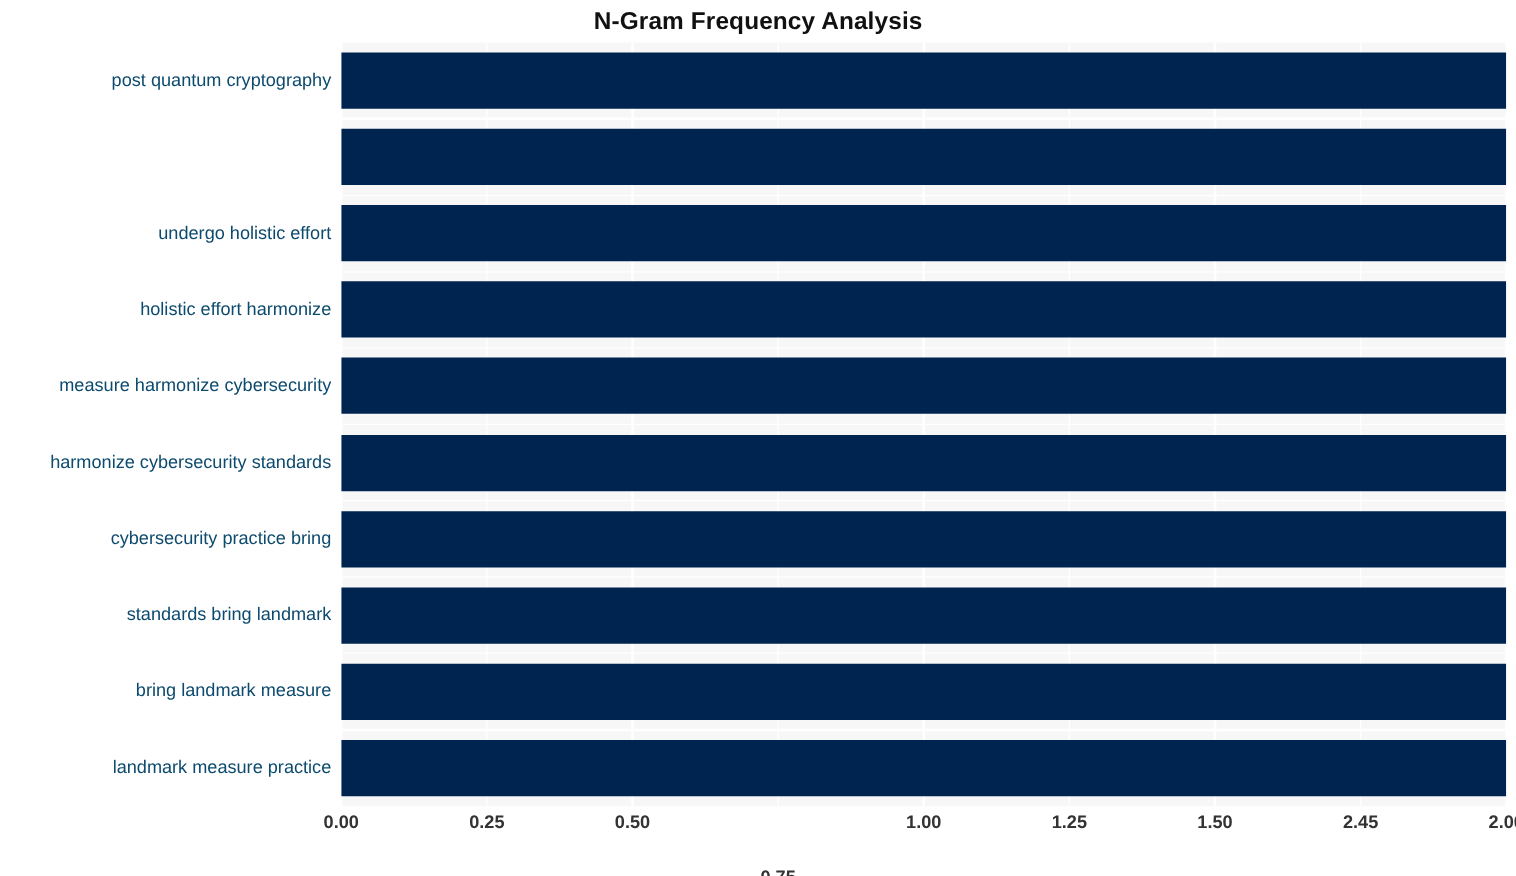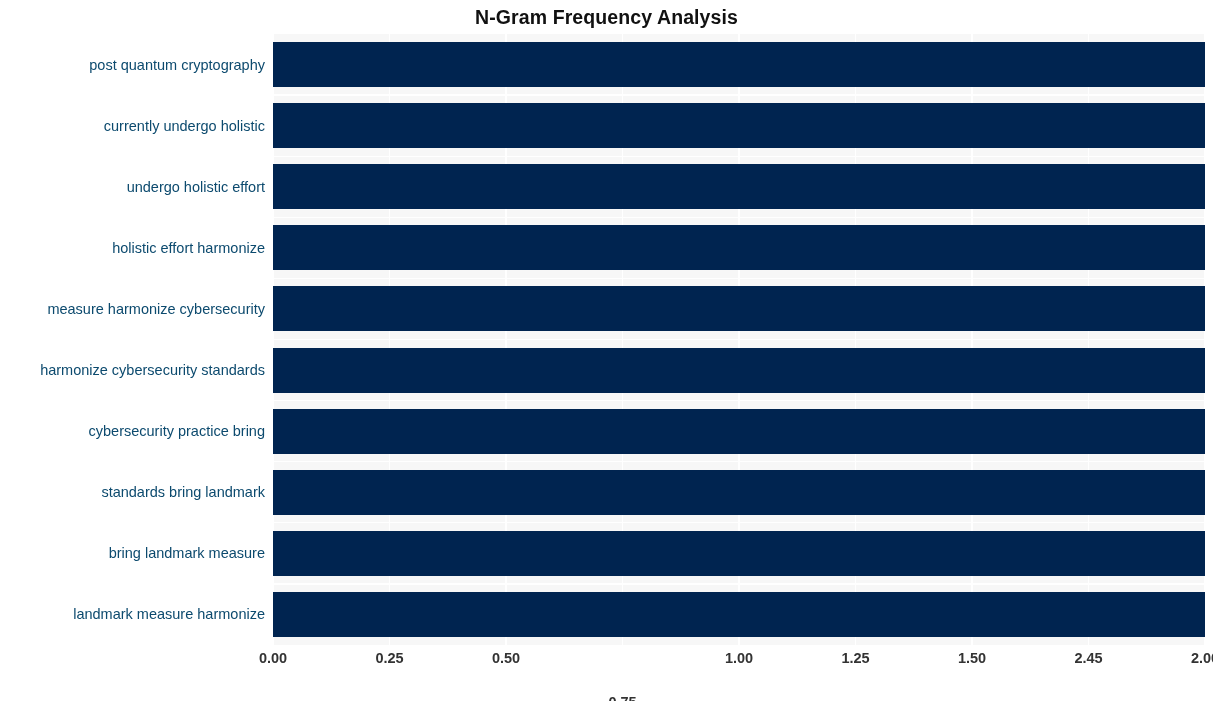--- a/index.html
+++ b/index.html
@@ -152,29 +152,28 @@
         <div class="bar" title="harmonize cybersecurity standards: 2" style="top: 313.55px; width: 932px; background: rgb(0, 36, 80);"></div>
         <div class="bar" title="cybersecurity standards bring: 2" style="top: 374.65px; width: 932px; background: rgb(0, 36, 80);"></div>
         <div class="bar" title="standards bring landmark: 2" style="top: 435.75px; width: 932px; background: rgb(0, 36, 80);"></div>
         <div class="bar" title="bring landmark measure: 2" style="top: 496.85px; width: 932px; background: rgb(0, 36, 80);"></div>
         <div class="bar" title="landmark measure practice: 2" style="top: 557.95px; width: 932px; background: rgb(0, 36, 80);"></div>
       </div>
   </div>
 
   <div class="ylabel-wrap" id="ylabels">
       <div class="ylabel" style="top: 21.55px;">post quantum cryptography</div>
-      <div class="ylabel" style="top: 82.65px;">currently undergo holistic</div>
       <div class="ylabel" style="top: 143.75px;">undergo holistic effort</div>
       <div class="ylabel" style="top: 204.85px;">holistic effort harmonize</div>
       <div class="ylabel" style="top: 265.95px;">measure harmonize cybersecurity</div>
       <div class="ylabel" style="top: 327.05px;">harmonize cybersecurity standards</div>
       <div class="ylabel" style="top: 388.15px;">cybersecurity practice bring</div>
       <div class="ylabel" style="top: 449.25px;">standards bring landmark</div>
       <div class="ylabel" style="top: 510.35px;">bring landmark measure</div>
-      <div class="ylabel" style="top: 571.45px;">landmark measure harmonize</div>
+      <div class="ylabel" style="top: 571.45px;">landmark measure practice</div>
     </div>
 
   <div class="xlabel-wrap" id="xlabels">
       <div class="xtick" style="left: 0px;">0.00</div>
       <div class="xtick" style="left: 116.5px;">0.25</div>
       <div class="xtick" style="left: 233px;">0.50</div>
       <div class="xtick" style="left: 349.5px; margin-top: 44px;">0.75</div>
       <div class="xtick" style="left: 466px;">1.00</div>
       <div class="xtick" style="left: 582.5px;">1.25</div>
       <div class="xtick" style="left: 699px;">1.50</div>

